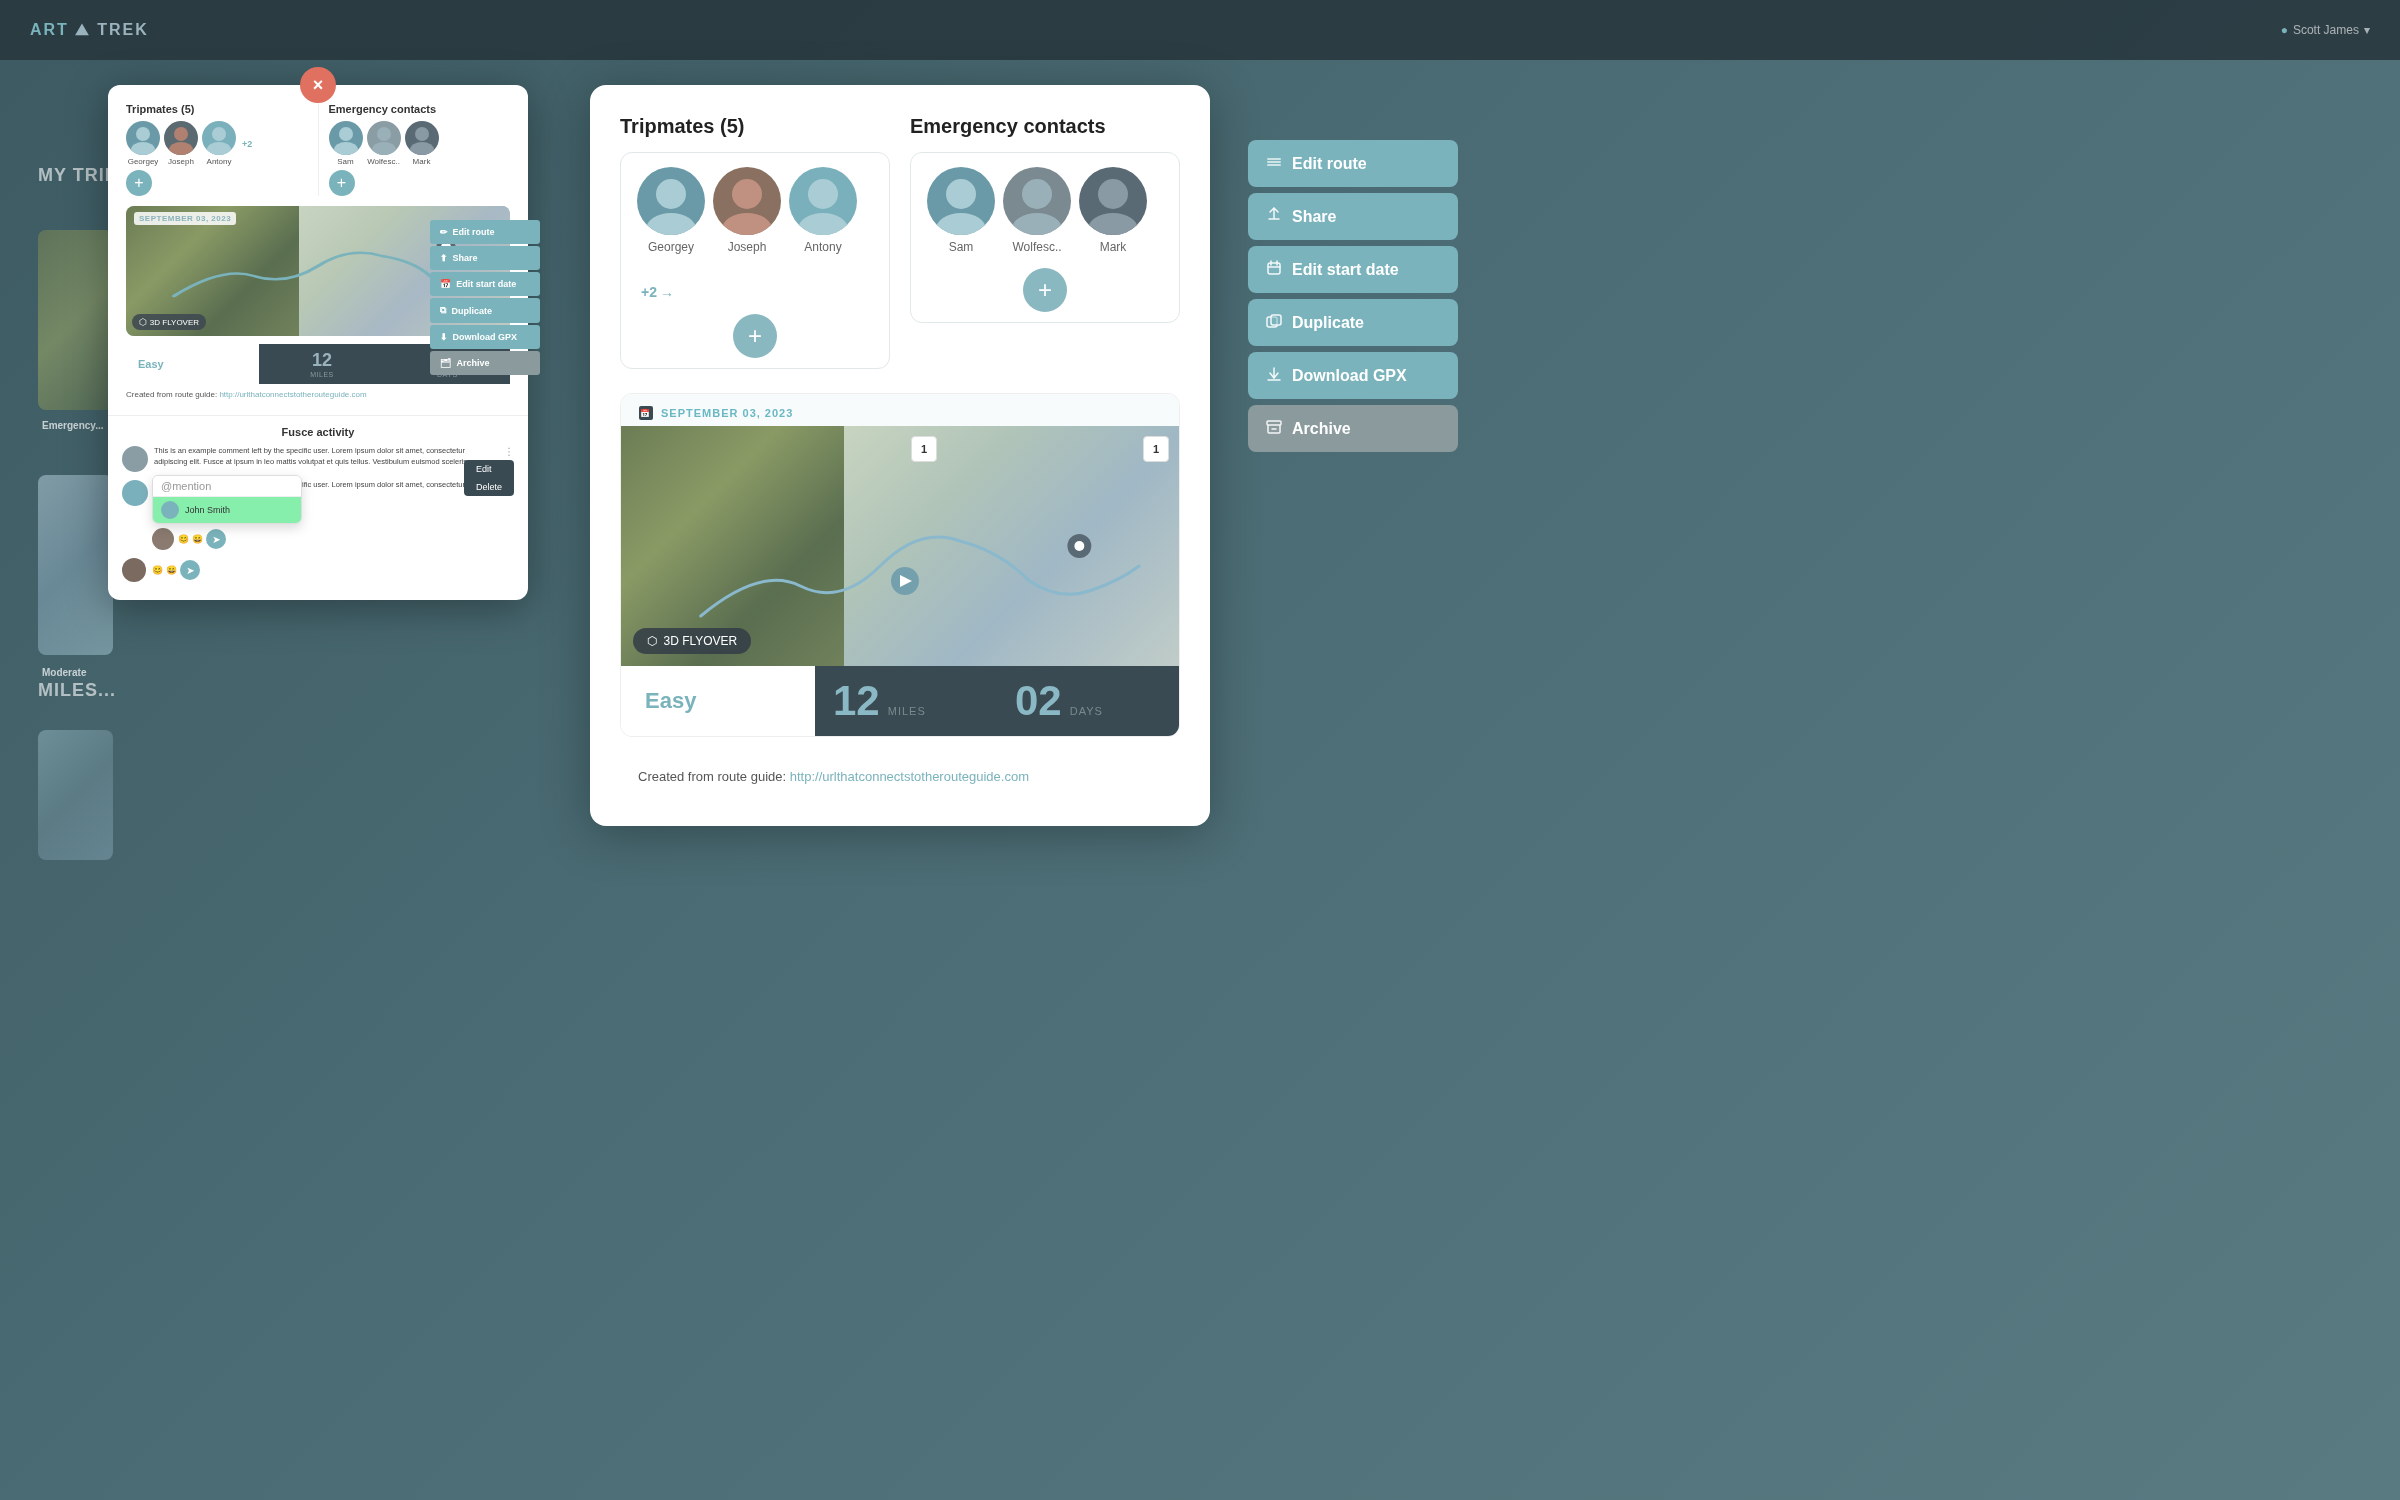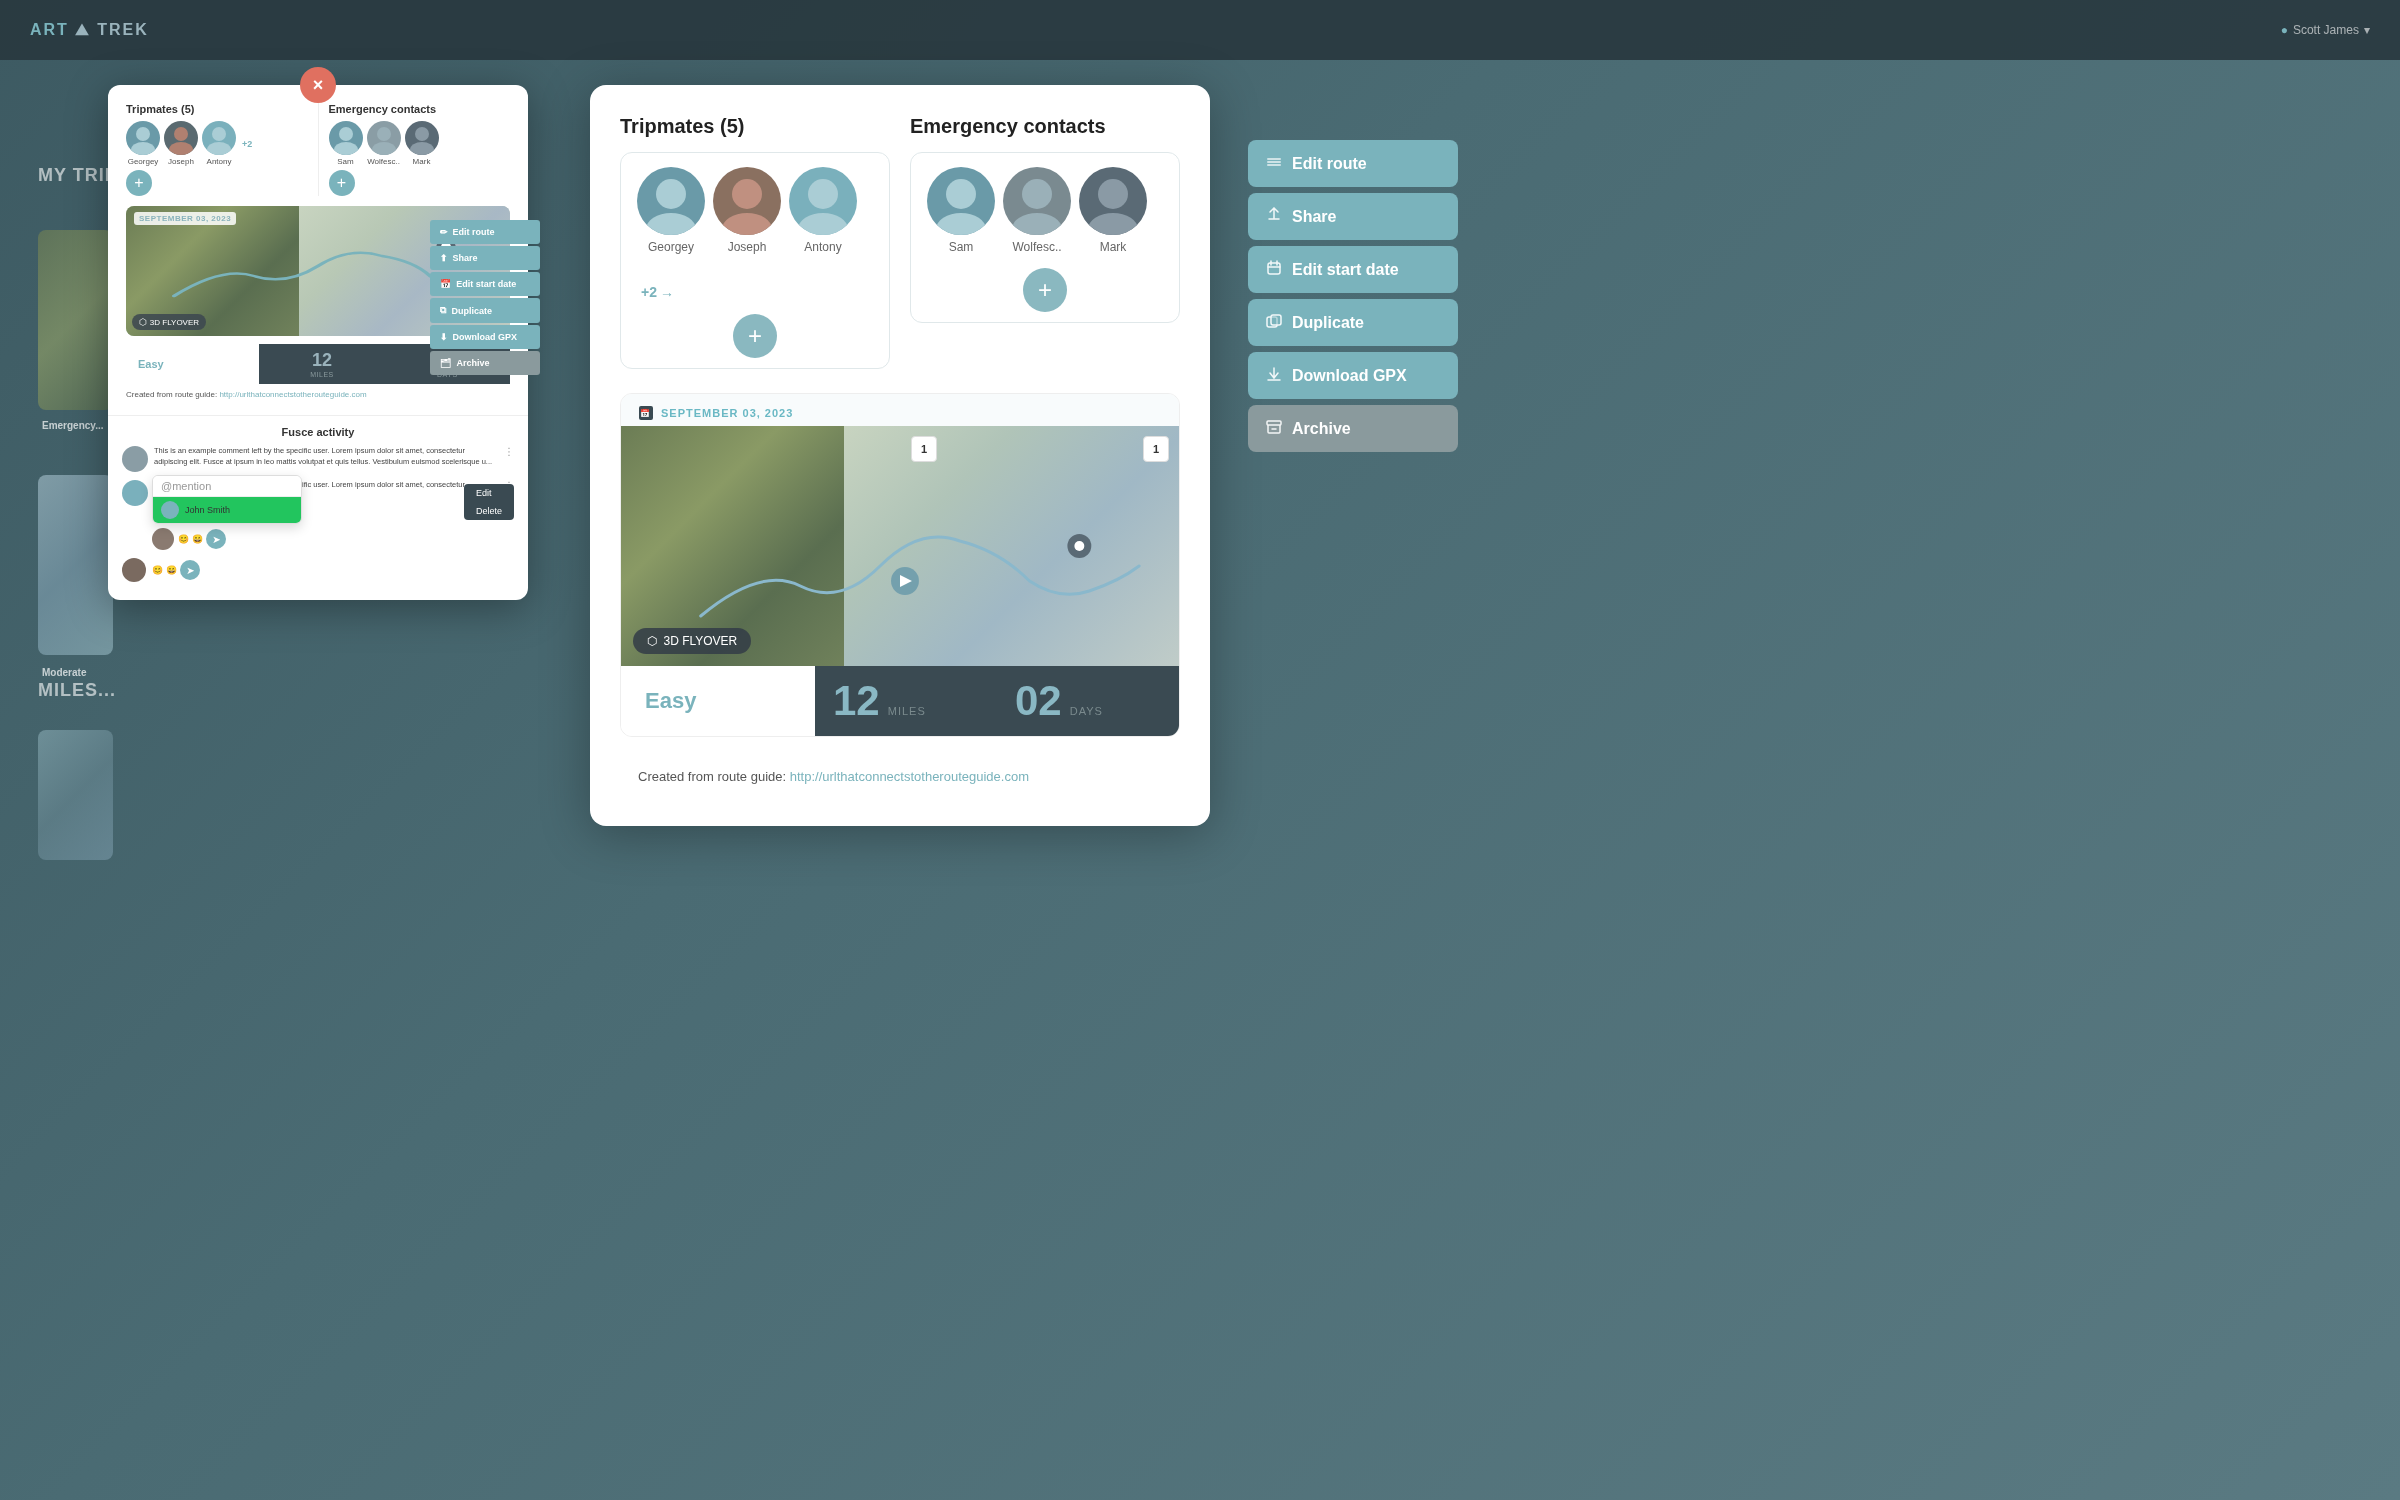--- a/index.html
+++ b/index.html
@@ -296,21 +296,20 @@
 
     
     .context-menu {
       position: absolute;
       right: 0;
       top: 14px;
       background: #3a4a52;
       border-radius: 4px;
       z-index: 30;
       overflow: hidden;
-      margin-top: 24px;
     }
 
     .context-menu-item {
       display: block;
       padding: 4px 12px;
       color: white;
       font-size: 9px;
       cursor: pointer;
     }
 
@@ -368,21 +367,21 @@
     }
 
     .mention-option {
       display: flex;
       align-items: center;
       gap: 6px;
       padding: 4px 8px;
       font-size: 9px;
       color: #333;
       cursor: pointer;
-      background: #22c55e;
+      background: #86efac;
     }
 
     .mention-avatar {
       width: 18px;
       height: 18px;
       border-radius: 50%;
       background: #7ab3bc;
     }
 
     .action-btn-sm {

